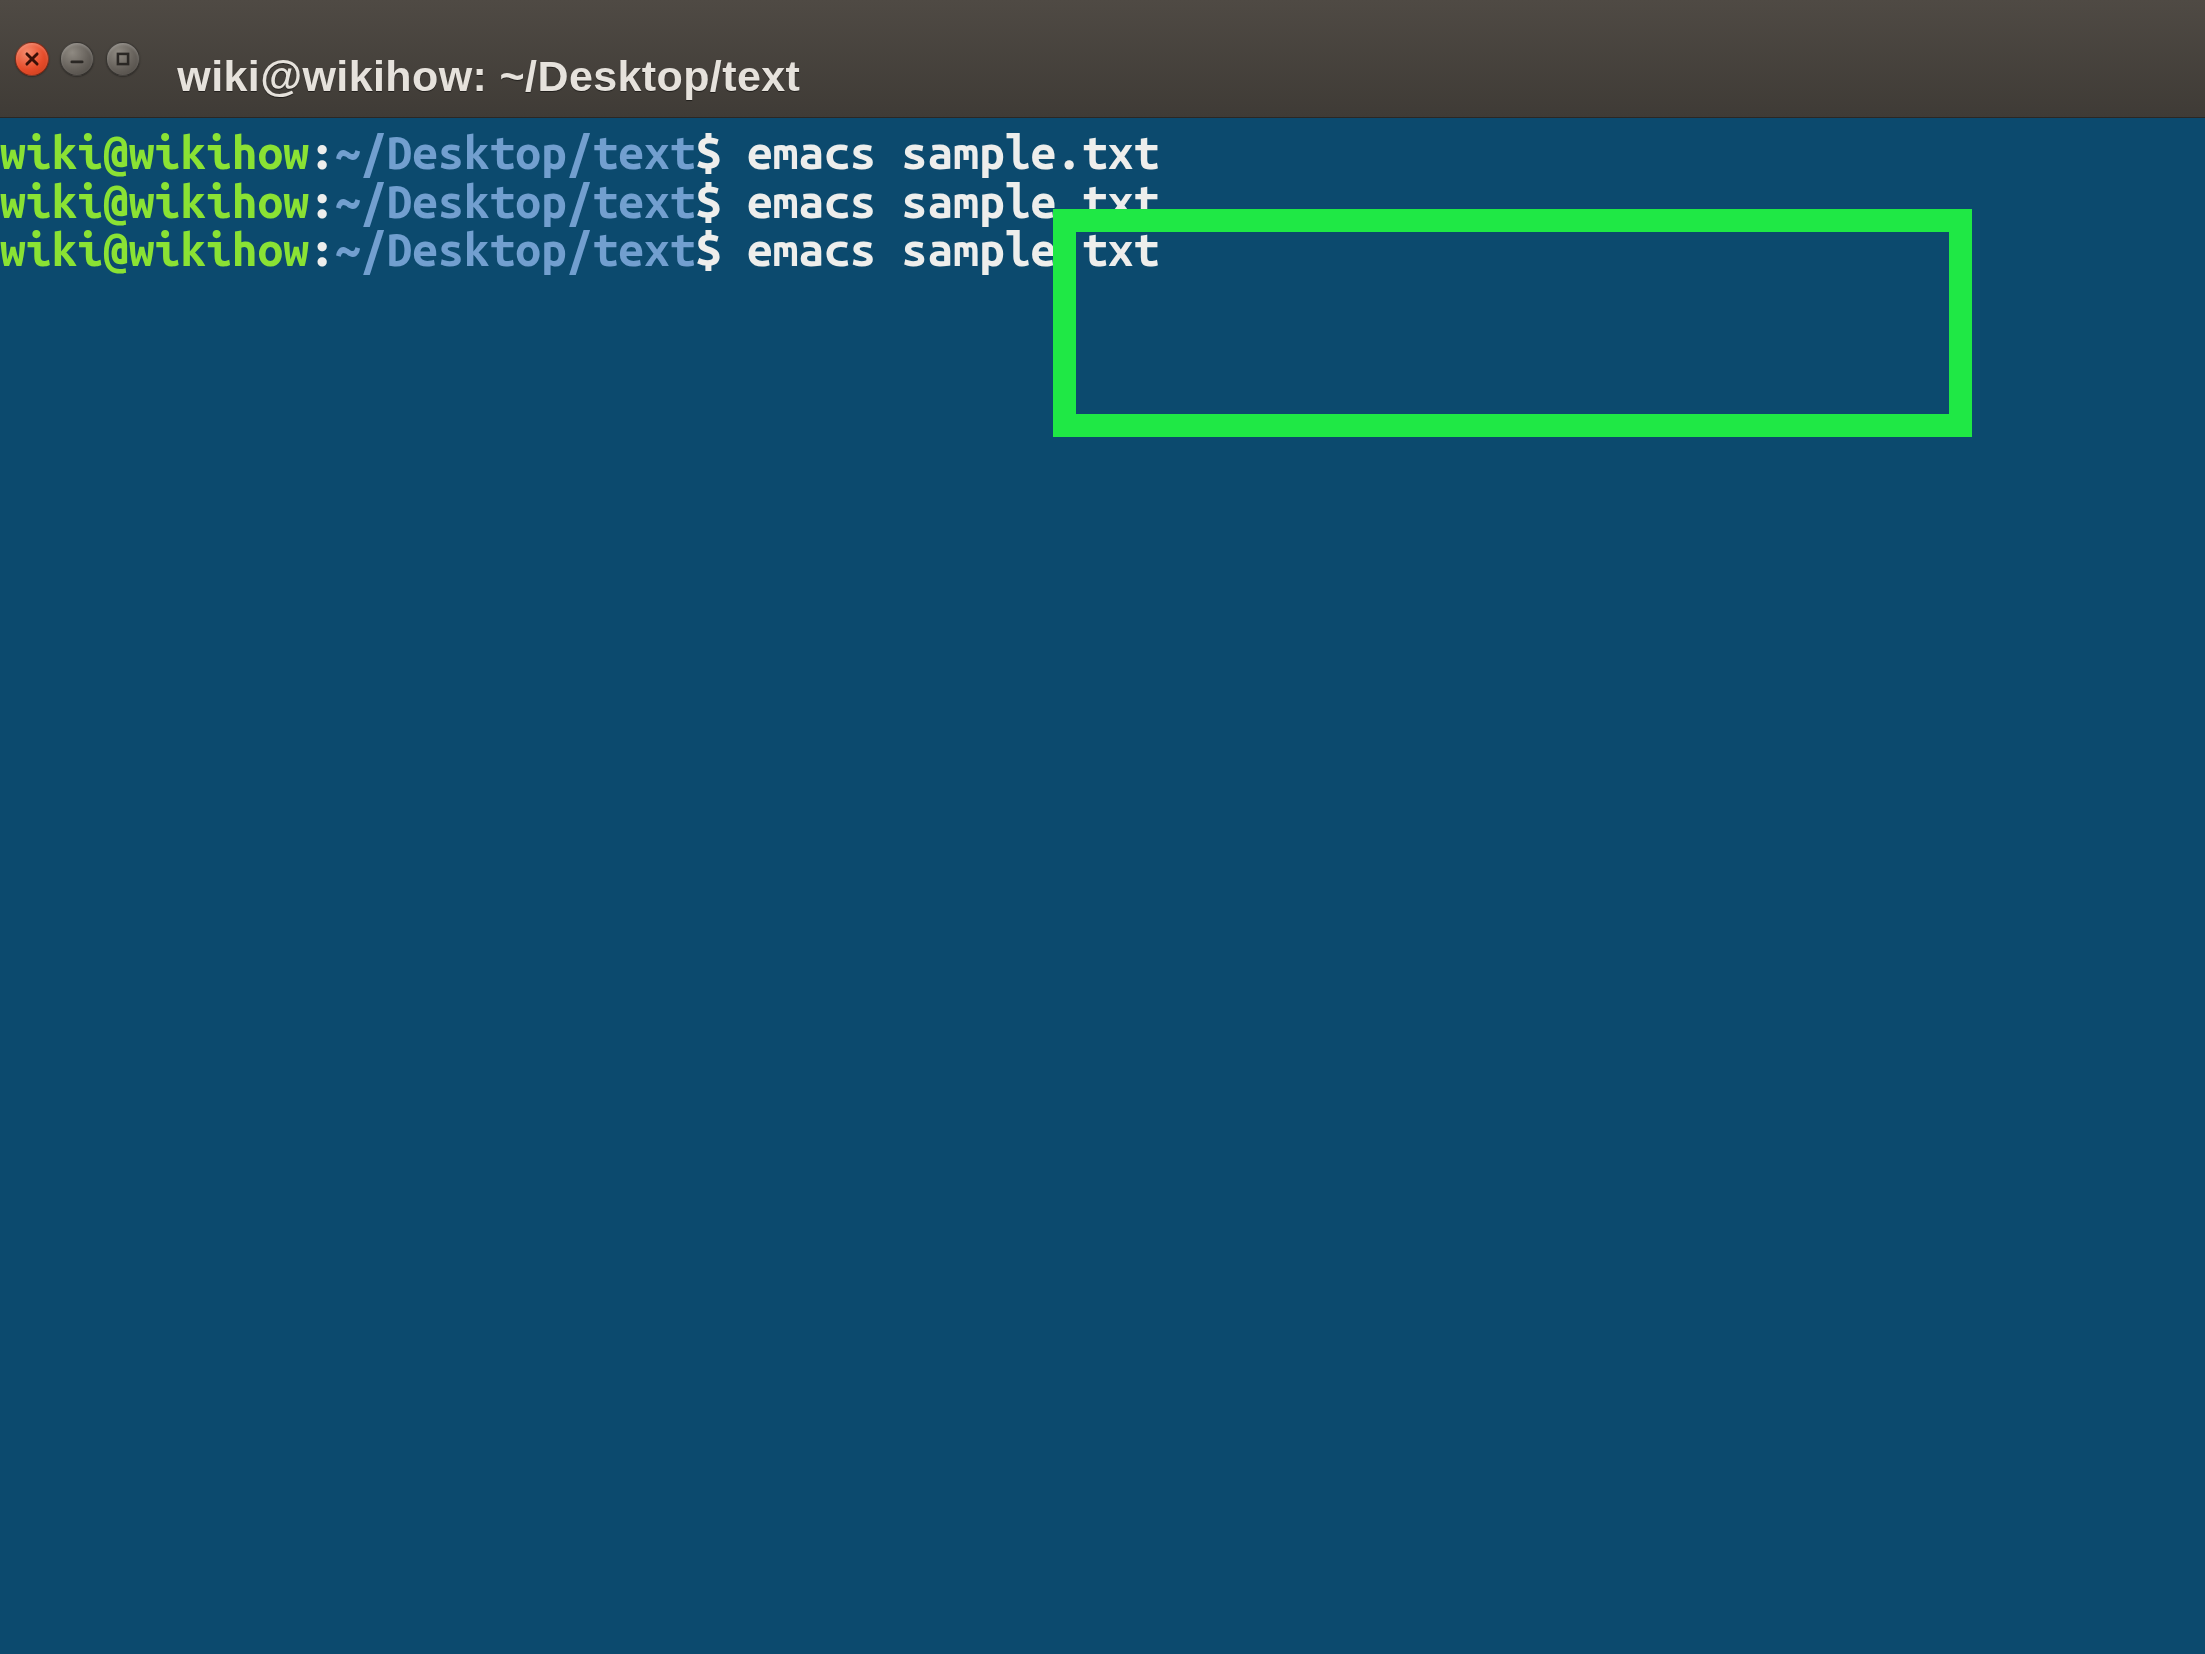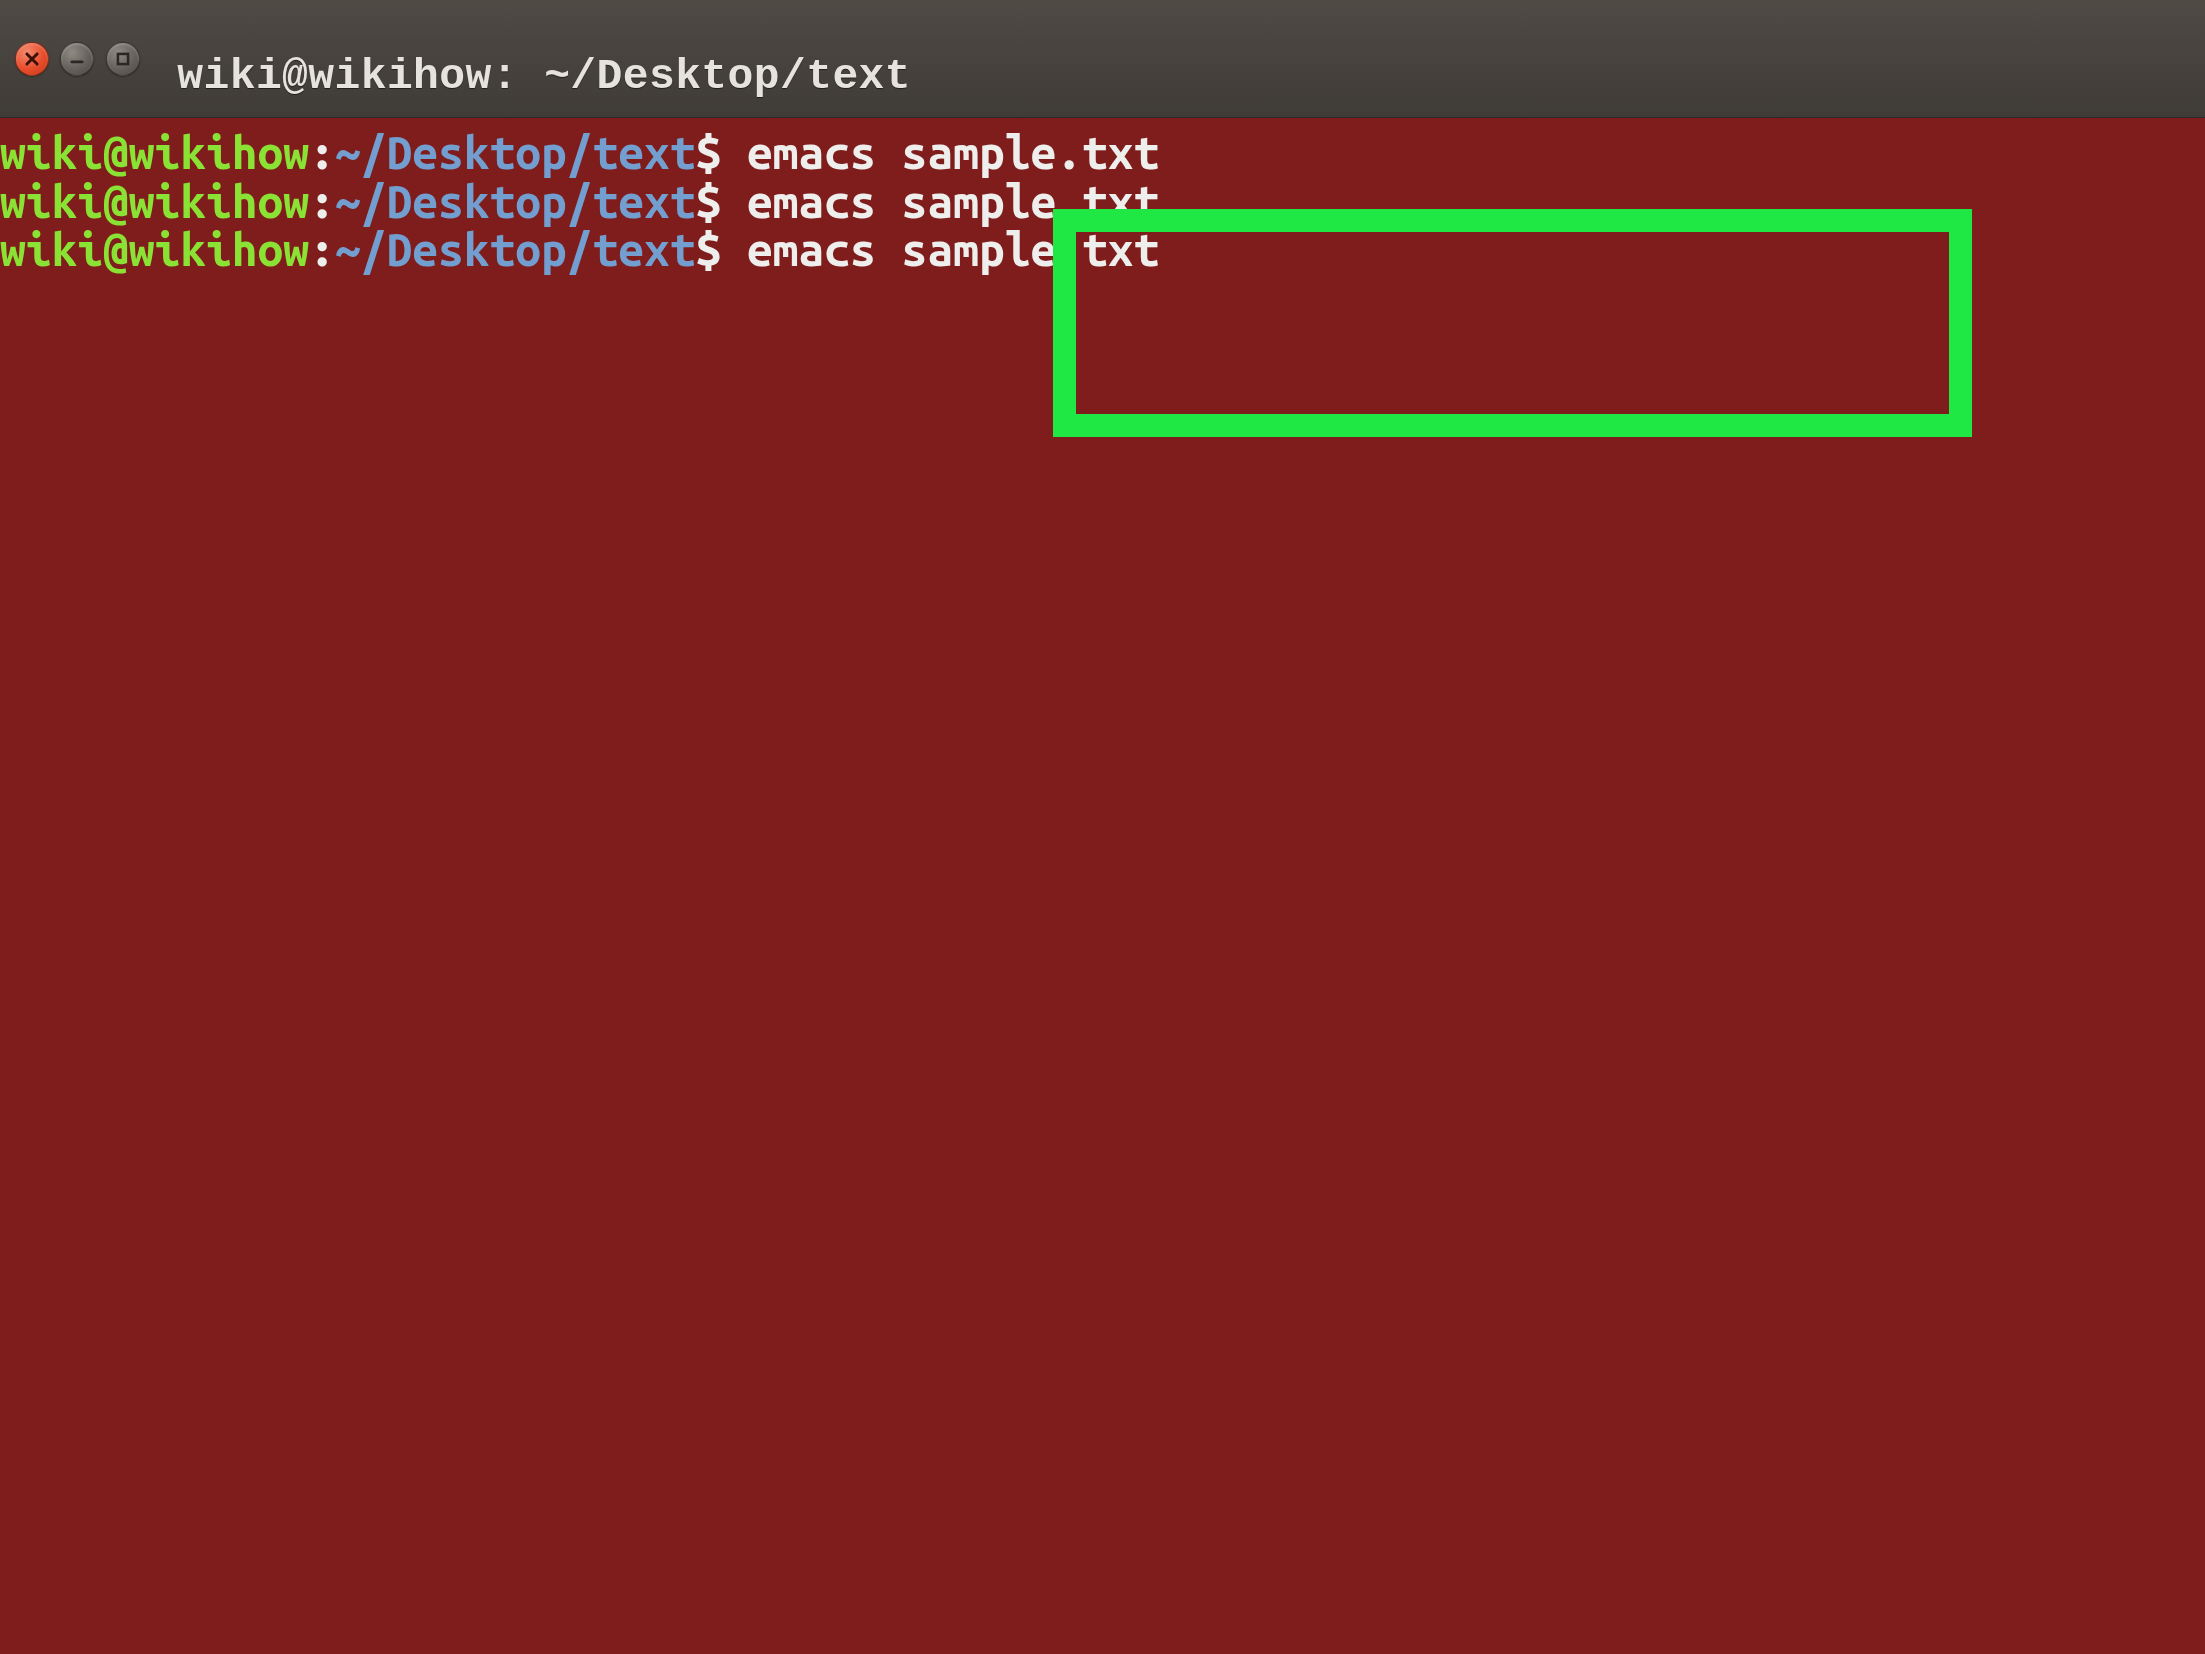--- a/index.html
+++ b/index.html
@@ -32,33 +32,33 @@
     box-shadow: inset 0 1.5px 2.9px rgba(255,255,255,0.25), 0 0.7px 1.5px rgba(0,0,0,0.4);
   }
   .btn-close {
     background: radial-gradient(circle at 35% 30%, #f58b6e, #e74c2a 55%, #c23a18);
   }
   .btn-min, .btn-max {
     background: radial-gradient(circle at 35% 30%, #8f8a82, #65605a 55%, #4a4641);
   }
   .btn svg { display: block; }
   .title {
-    font-family: Liberation Mono, monospace;
+    font-family: Liberation Sans, sans-serif;
     font-weight: bold;
     font-size: 43px;
     color: #e6e2dc;
     text-shadow: 0 0.7px 0.7px rgba(0,0,0,0.5);
     letter-spacing: 0.4px;
     margin-top: 36px;
   }
   .terminal {
     position: relative;
     width: 100%;
     height: calc(100% - 118px);
-    background: #7f1d1d;
+    background: #0c4a6e;
     padding-top: 10.3px;
   }
   .line {
     font-size: 46px;
     line-height: 1.05;
     white-space: pre;
     font-weight: bold;
     color: #eeeeec;
   }
   .userhost { color: #8ae234; }

